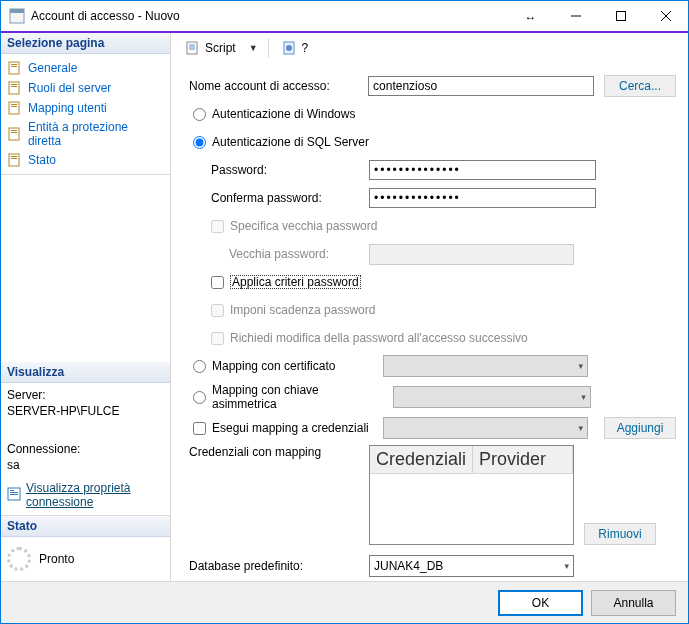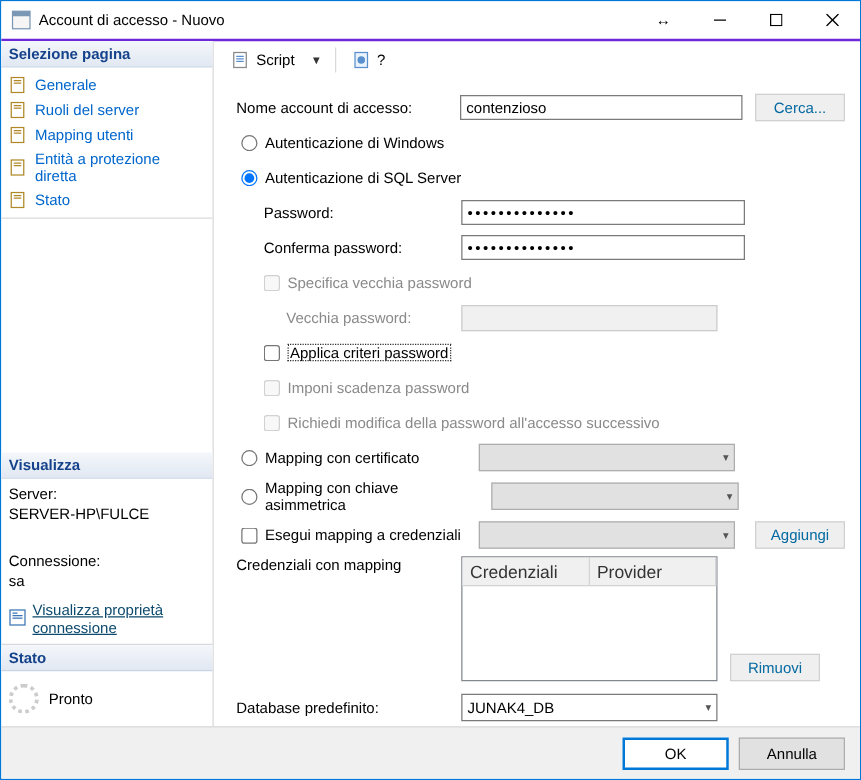--- a/index.html
+++ b/index.html
@@ -47,21 +47,21 @@
 .disabled-text { color:#8a8a8a; }
 .pw-dots { letter-spacing: 2px; font-family: Arial; }
 
 .combo { width:205px; height:22px; border:1px solid #adadad; background:#e1e1e1; display:flex; align-items:center; padding:0 4px; justify-content:space-between;}
 .combo.readonly { background:#fff; border-color:#7a7a7a;}
 .combo .arrow { font-size:9px; color:#555;}
 .combo.disabled { color:#8a8a8a; }
 
 .cred-table { width: 205px; height: 100px; border:1px solid #828790; background:#fff; }
 .cred-table .hdr { display:flex; background:#f0f0f0; border-bottom:1px solid #d4d4d4; }
-.cred-table .hdr div { flex:1; padding:3px 6px; border-right:1px solid #d4d4d4; color:#333; font-size:14px;}
+.cred-table .hdr div { flex:1; padding:3px 6px; border-right:1px solid #d4d4d4; color:#333; font-size:18px;}
 
 .right-btns { margin-left: 10px; }
 
 .footer { height: 42px; border-top:1px solid #d9d9d9; display:flex; align-items:center; justify-content:flex-end; gap:8px; padding:0 12px; background:#f0f0f0;}
 .footer .btn { min-width: 85px; height:26px; }
 .flex-spacer { flex:1; }
 input[type=radio], input[type=checkbox]{ margin:0; width:13px; height:13px;}
 .focus-outline { outline: 1px dotted #333; outline-offset: -1px; padding:0 2px;}
 </style>
 </head>

